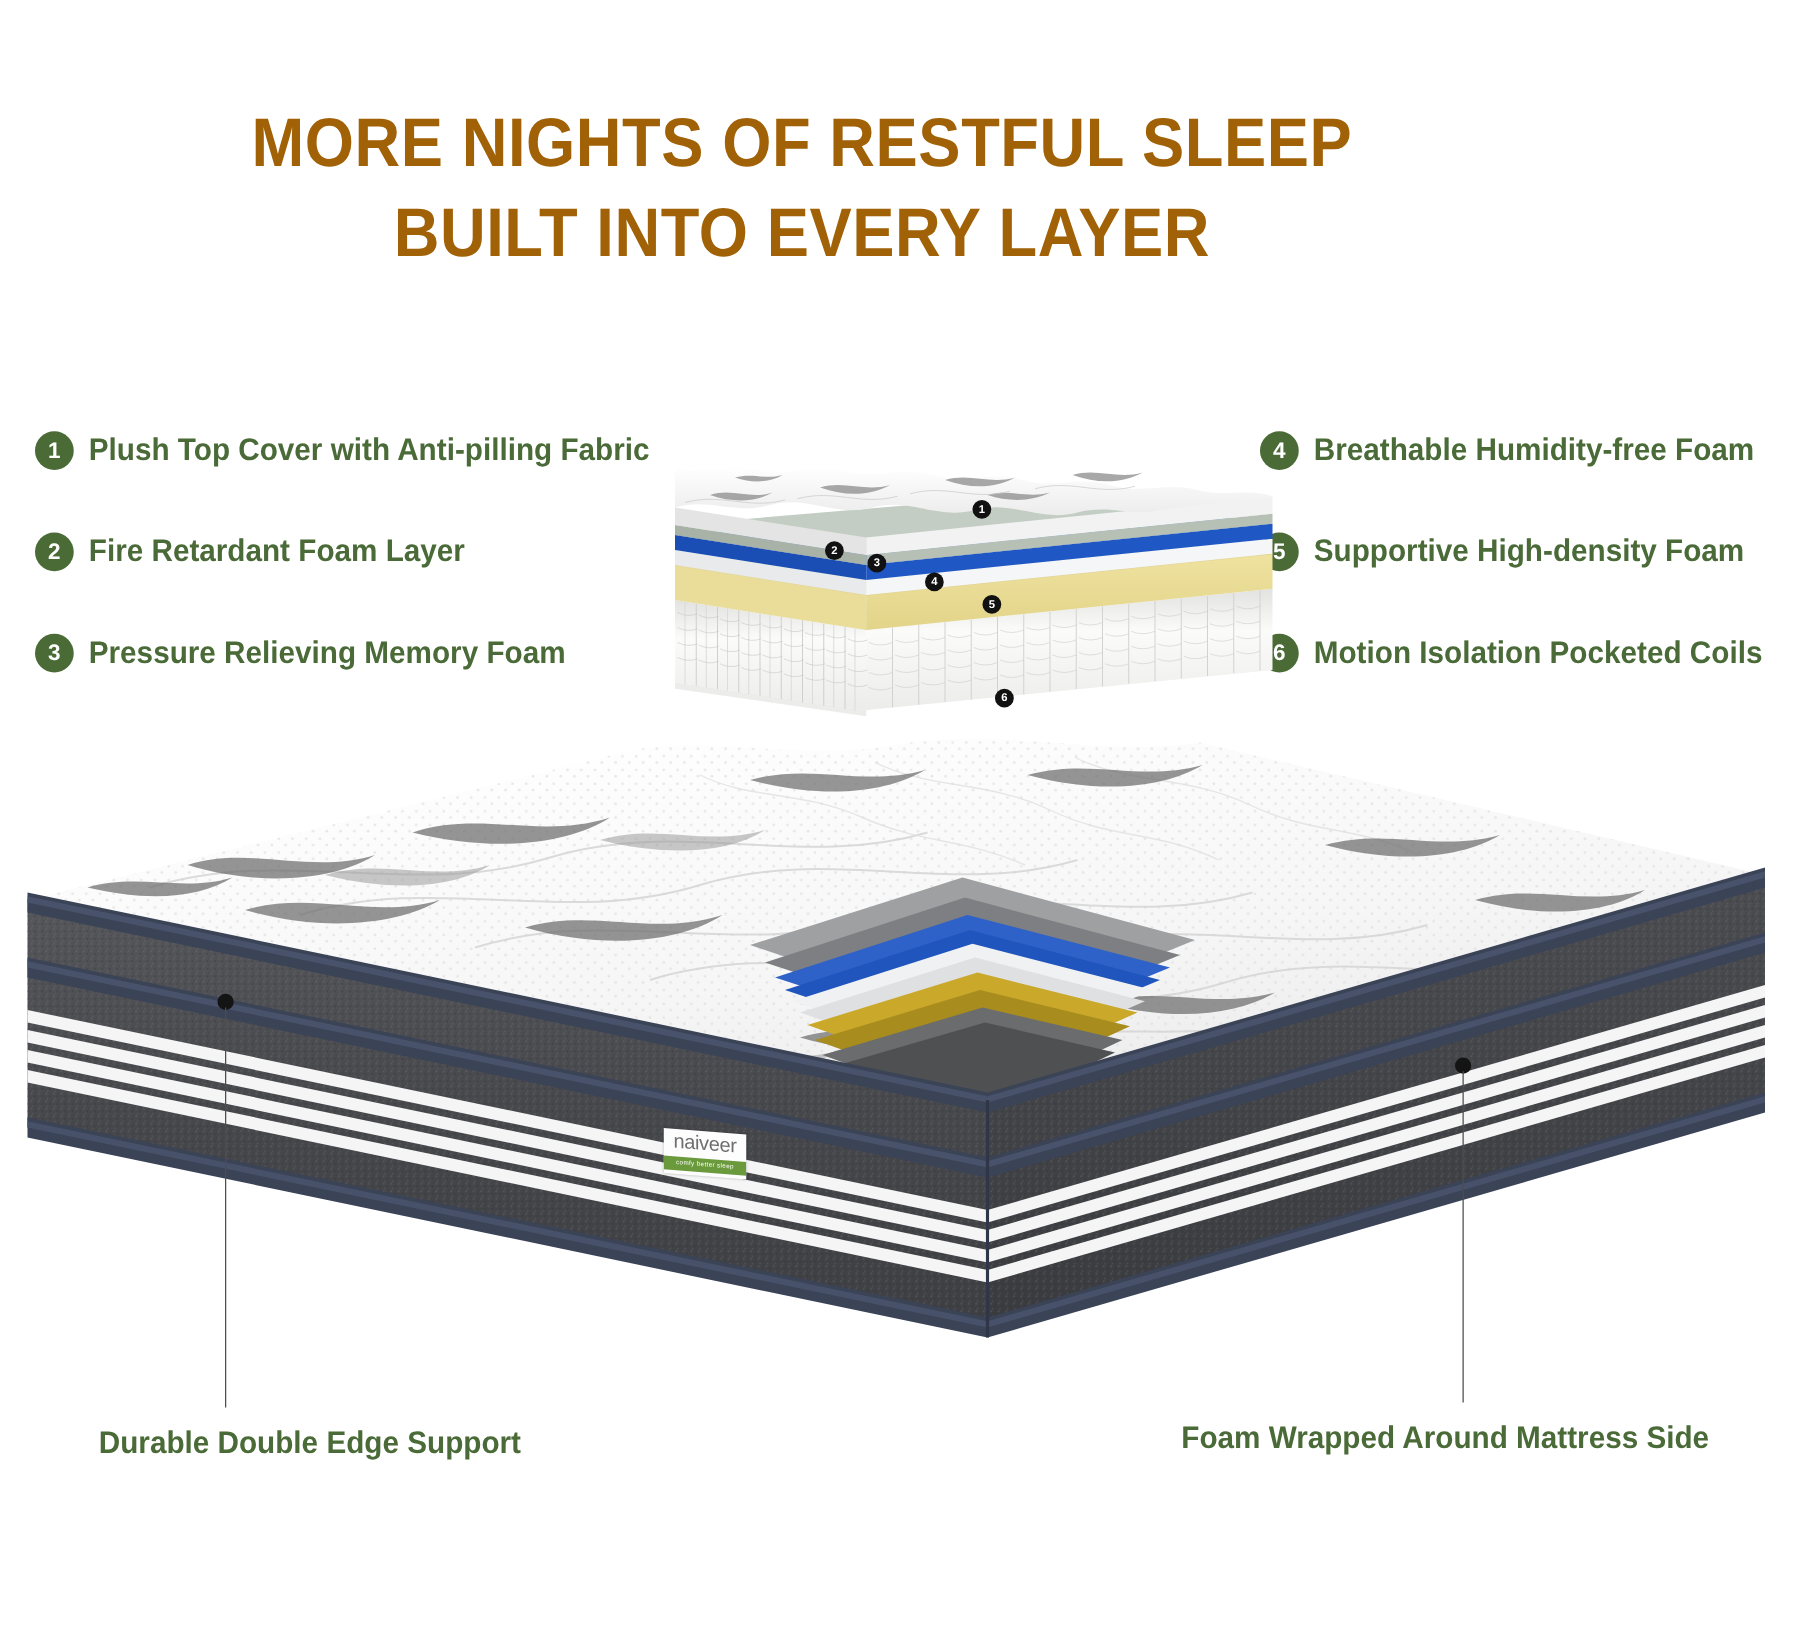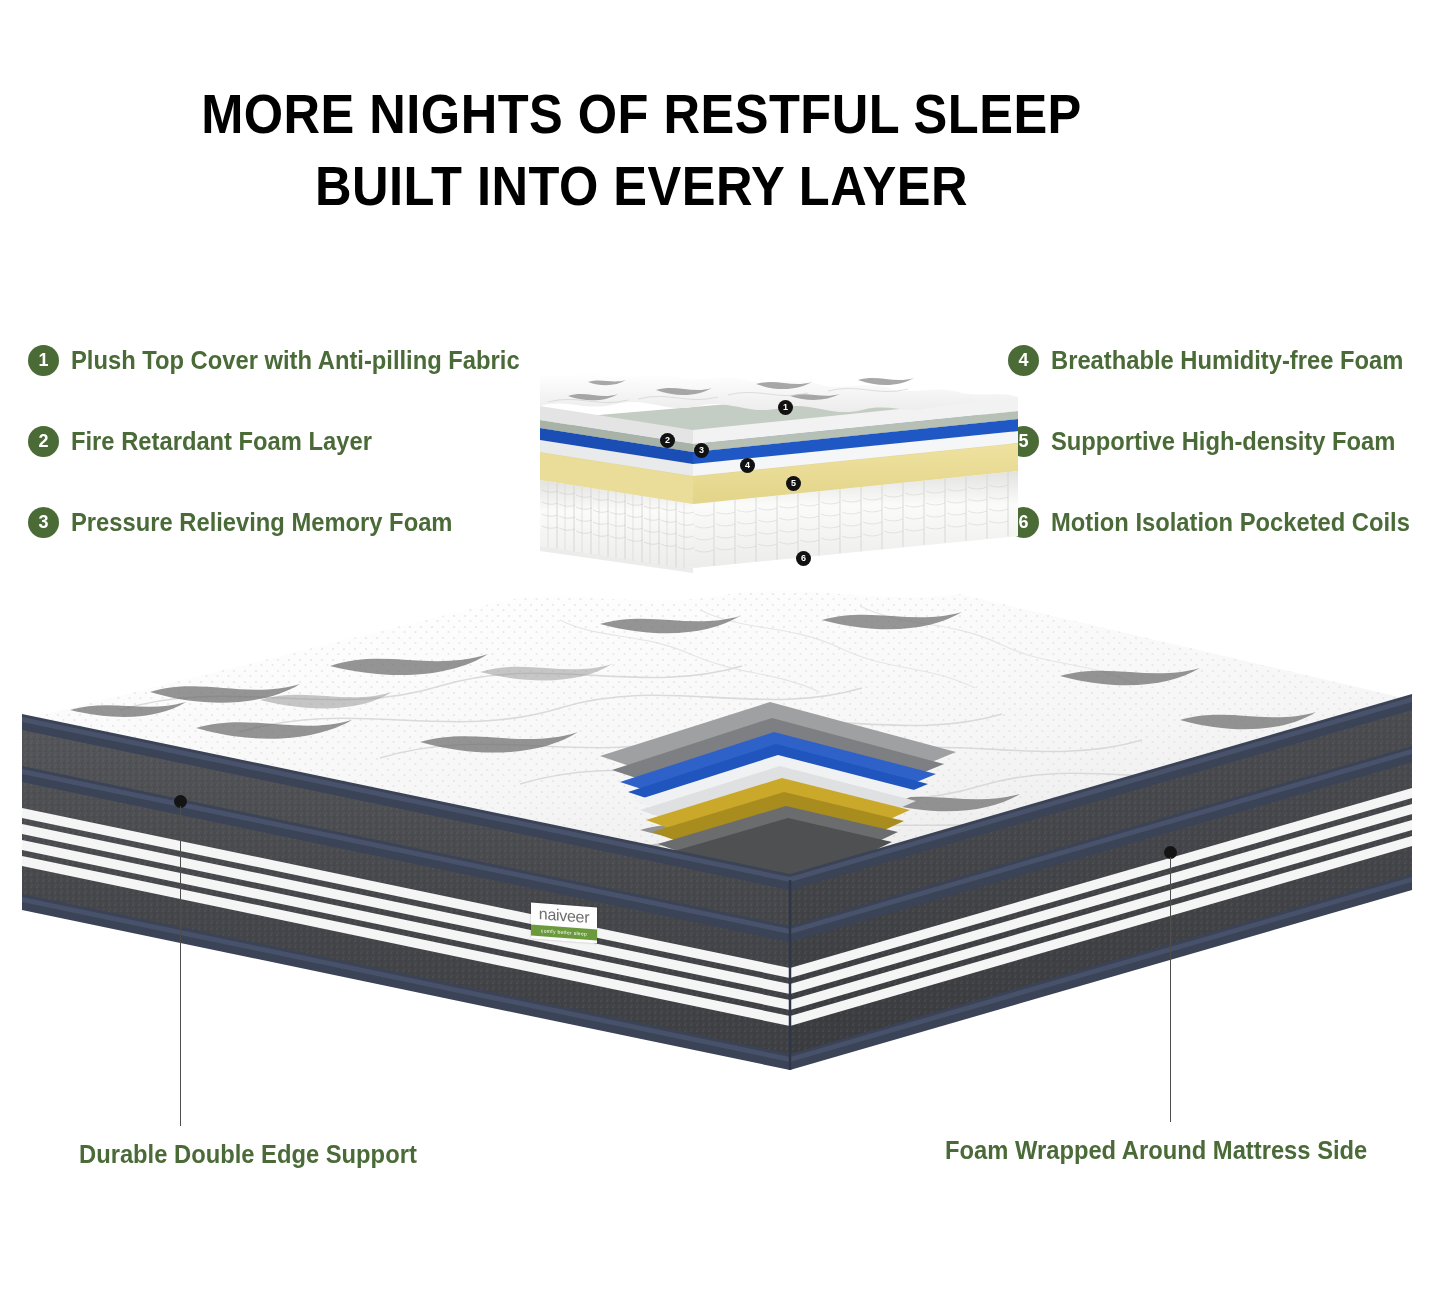--- a/index.html
+++ b/index.html
@@ -7,21 +7,21 @@
   body {
     background:#ffffff;
     font-family:"Liberation Sans", sans-serif;
     position:relative;
     overflow:hidden;
   }
 
   
   .title-block{
     position:absolute; left:0; top:78px; width:1283px; text-align:center;
-    color:#000000;
+    color:#a16207;
   }
   .title-line{
     font-weight:bold; font-size:55px; line-height:72px;
     letter-spacing:0.5px;
     transform:scaleX(0.92); transform-origin:center;
     white-space:nowrap;
   }
 
   
   .feat-col{ position:absolute; }

